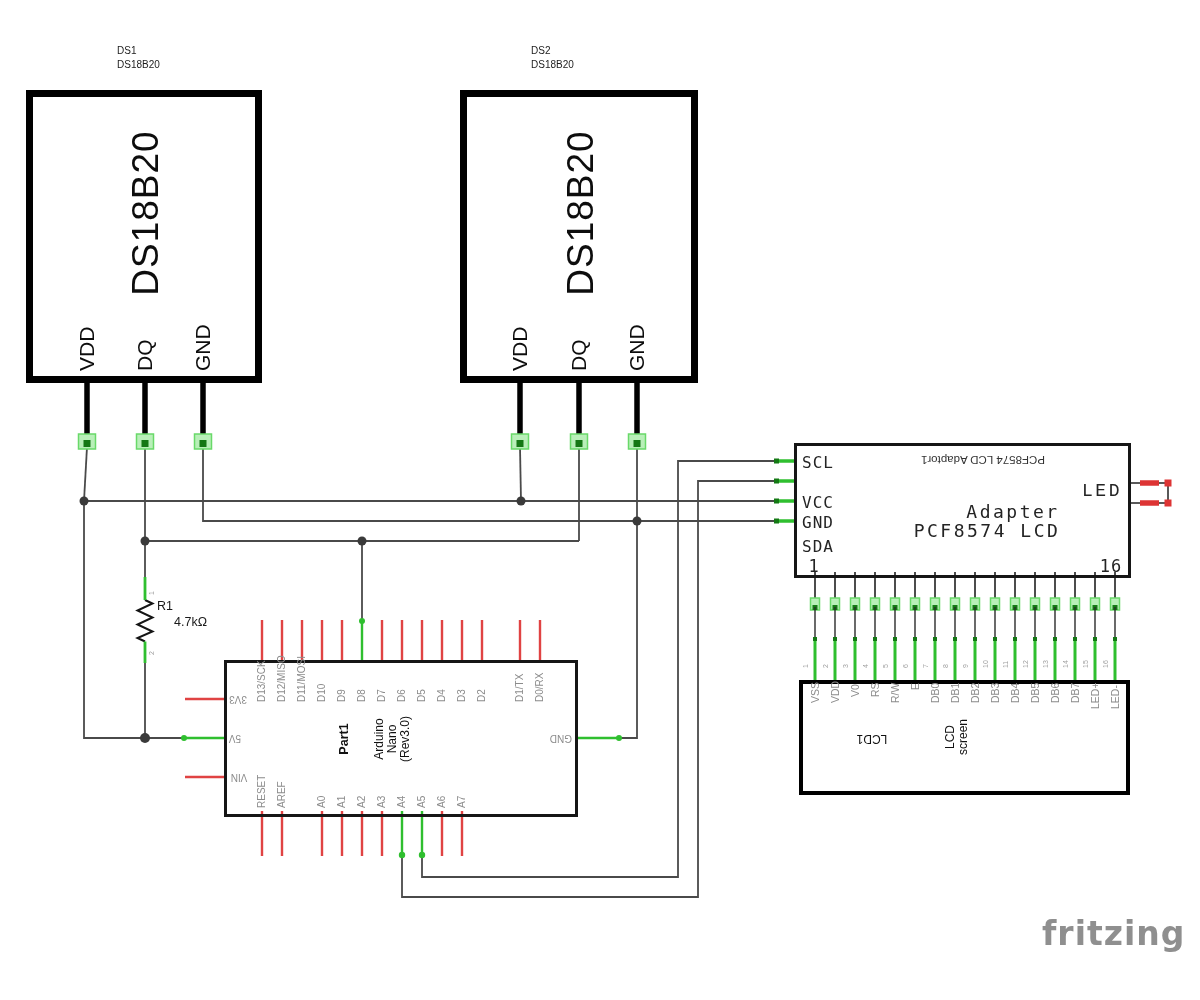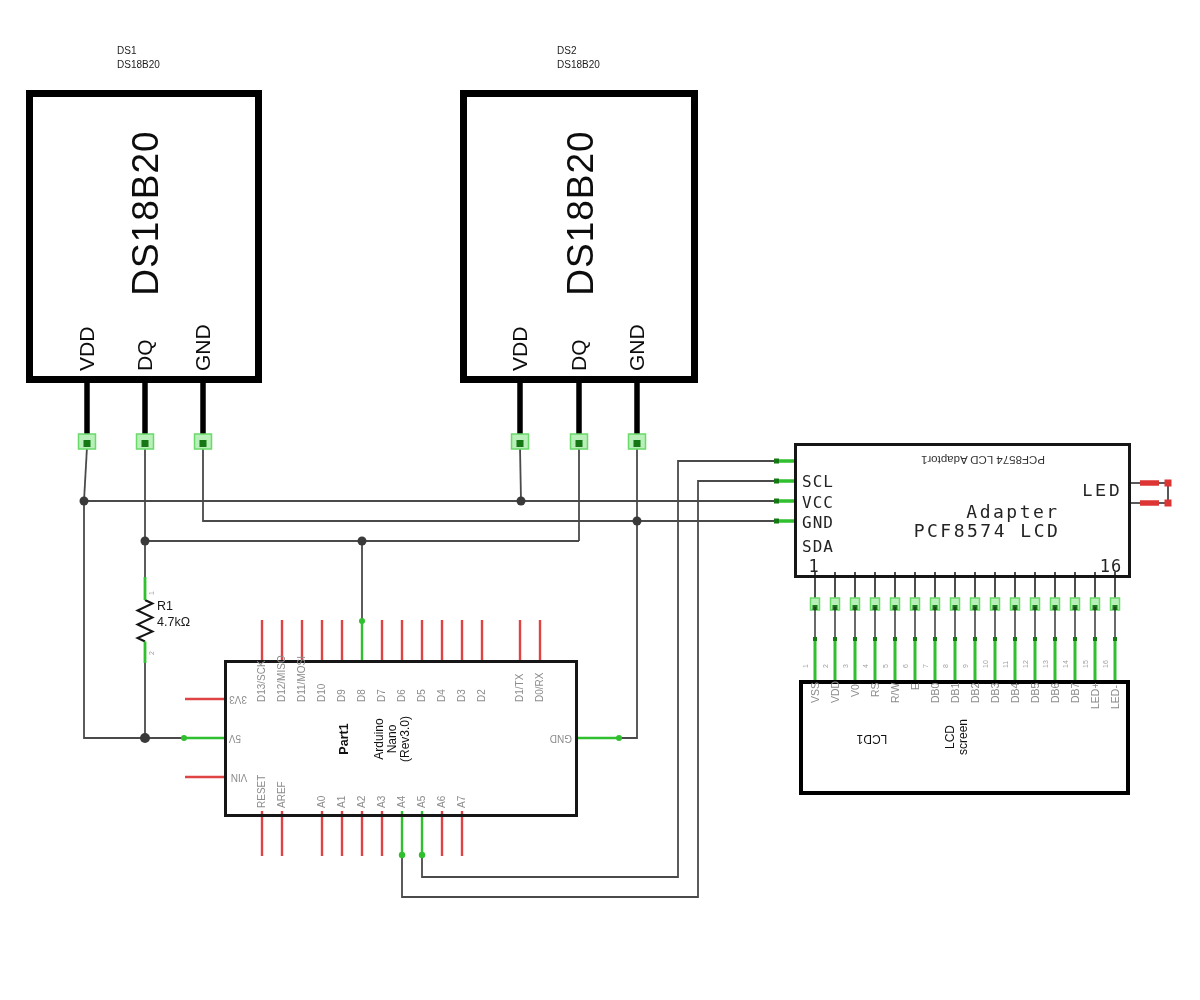--- a/index.html
+++ b/index.html
@@ -259,56 +259,57 @@
   <div class="box ard-box" style="left:224px;top:660px;width:348px;height:151px;"></div>
   <div class="box adp-box" style="left:794px;top:443px;width:331px;height:129px;"></div>
   <div class="box lcd-box" style="left:799px;top:680px;width:323px;height:107px;"></div>
 
   <div class="lab ref" style="left:117px;top:44px;">
     <div>DS1</div>
     <div>DS18B20</div>
   </div>
   <div class="rot90c bigchip" style="left:146px;top:213px;">DS18B20</div>
 
-  <div class="lab ref" style="left:557px;top:44px;">
+  <div class="lab ref" style="left:531px;top:44px;">
     <div>DS2</div>
     <div>DS18B20</div>
   </div>
   <div class="rot90c bigchip" style="left:581px;top:213px;">DS18B20</div>
 
   <div class="lab" style="left:157px;top:599px;font-size:12.5px;">R1</div>
-  <div class="lab" style="left:157px;top:615px;font-size:12.5px;">4.7kΩ</div>
+  <div class="lab" style="left:174px;top:615px;font-size:12.5px;">4.7kΩ</div>
   <div class="rot90 tiny" style="left:148px;top:595px;">1</div>
   <div class="rot90 tiny" style="left:148px;top:655px;">2</div>
 
   <div class="rot90c partname bold" style="left:344px;top:739px;font-size:12.5px;">Part1</div>
   <div class="rot90c partname" style="left:379px;top:739px;">Arduino</div>
   <div class="rot90c partname" style="left:392px;top:739px;">Nano</div>
   <div class="rot90c partname" style="left:405px;top:739px;">(Rev3.0)</div>
 
   <div class="rot180c pin10 gray" style="left:238px;top:699px;">3V3</div>
   <div class="rot180c pin10 gray" style="left:235px;top:738px;">5V</div>
   <div class="rot180c pin10 gray" style="left:239px;top:777px;">VIN</div>
   <div class="rot180c pin10 gray" style="left:561px;top:738px;">GND</div>
 
   <div class="rot180c" style="left:983px;top:460px;font-size:11.5px;color:#333;">PCF8574 LCD Adaptor1</div>
   <div class="hc lcdfont adp-big" style="left:1013px;top:511px;">Adapter</div>
   <div class="hc lcdfont adp-big" style="left:987px;top:530px;">PCF8574 LCD</div>
-  <div class="vmid lcdfont adp-side" style="left:802px;top:462px;margin-top:19px;">SCL</div>
+  <div class="vmid lcdfont adp-side" style="left:802px;top:462px;">SCL</div>
   <div class="vmid lcdfont adp-side" style="left:802px;top:504px;margin-top:42px;">SDA</div>
   <div class="vmid lcdfont adp-side" style="left:802px;top:502px;">VCC</div>
   <div class="vmid lcdfont adp-side" style="left:802px;top:522px;">GND</div>
   <div class="hc lcdfont adp-big" style="left:1102px;top:491px;font-family:Liberation Mono, monospace;">LED</div>
   <div class="hc lcdfont adp-num" style="left:814px;top:566px;">1</div>
   <div class="hc lcdfont adp-num" style="left:1111px;top:566px;">16</div>
 
   <div class="rot180c" style="left:872px;top:739px;font-size:12px;color:#111;">LCD1</div>
   <div class="rot90c" style="left:950px;top:737px;font-size:12px;color:#111;">LCD</div>
   <div class="rot90c" style="left:963px;top:737px;font-size:12px;color:#111;">screen</div>
 
+  <div class="lab watermark" style="left:1042px;top:914px;">fritzing</div>
 <div class="rot90 dspin" style="left: 75px; top: 371px;">VDD</div>
     <div class="rot90 dspin" style="left: 133px; top: 371px;">DQ</div>
     <div class="rot90 dspin" style="left: 191px; top: 371px;">GND</div>
     <div class="rot90 dspin" style="left: 508px; top: 371px;">VDD</div>
     <div class="rot90 dspin" style="left: 567px; top: 371px;">DQ</div>
     <div class="rot90 dspin" style="left: 625px; top: 371px;">GND</div>
     <div class="rot90 pin10 gray" style="left: 256px; top: 702px;">D13/SCK</div>
     <div class="rot90 pin10 gray" style="left: 276px; top: 702px;">D12/MISO</div>
     <div class="rot90 pin10 gray" style="left: 296px; top: 702px;">D11/MOSI</div>
     <div class="rot90 pin10 gray" style="left: 316px; top: 702px;">D10</div>

